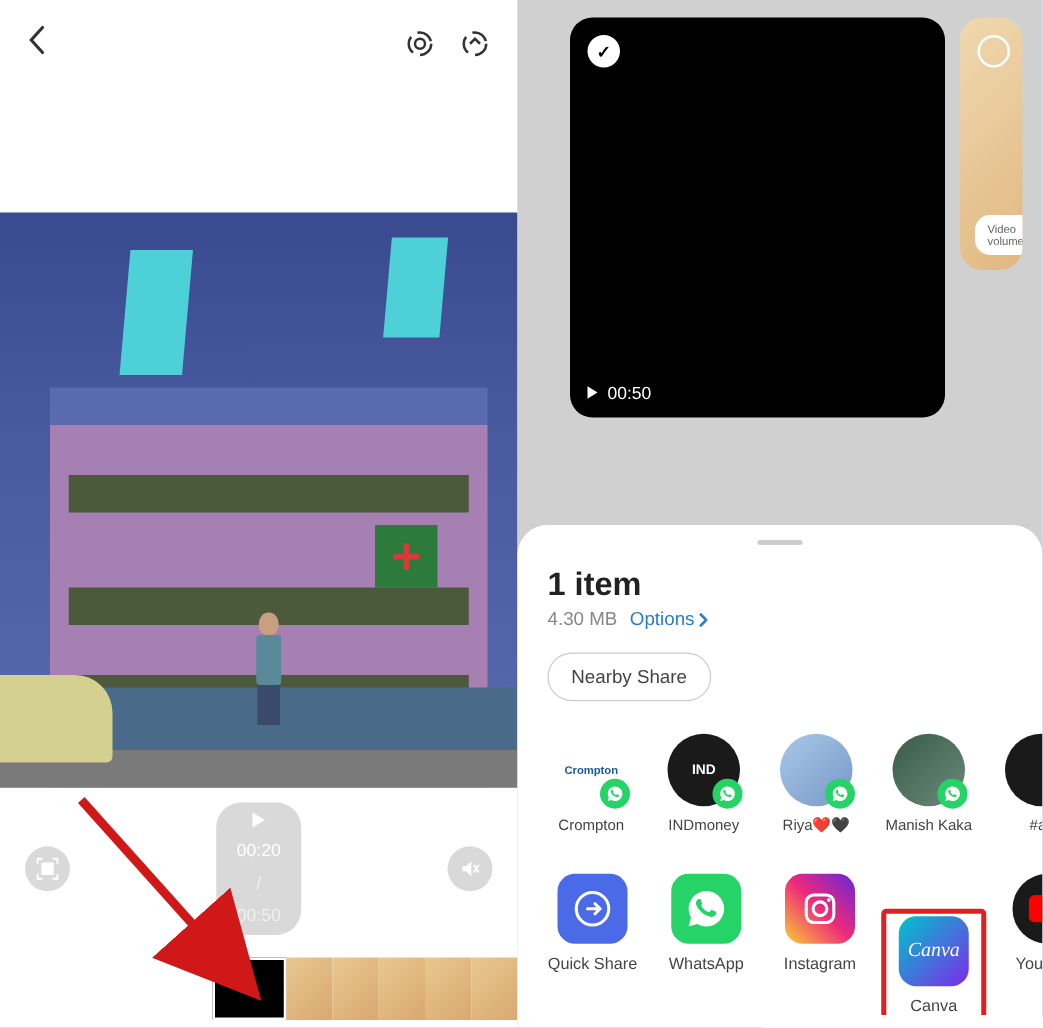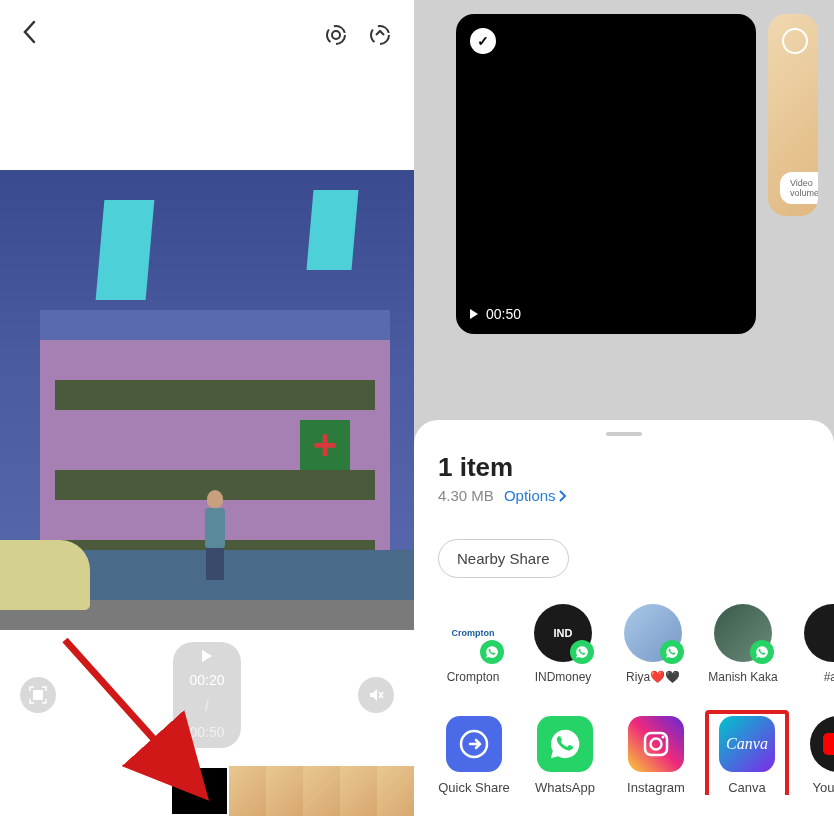--- a/index.html
+++ b/index.html
@@ -58,41 +58,41 @@
     .empty-circle { position: absolute; top: 14px; left: 14px; width: 26px; height: 26px; border-radius: 50%; border: 2px solid #fff; }
     .side-label { position: absolute; bottom: 12px; left: 12px; background: #fff; border-radius: 12px; padding: 6px 10px; font-size: 9px; color: #666; }
     
     .share-sheet { position: absolute; bottom: 0; left: 0; right: 0; top: 420px; background: #fff; border-radius: 24px 24px 0 0; padding: 12px 0 0; }
     .drag-handle { width: 36px; height: 4px; background: #ccc; border-radius: 2px; margin: 0 auto 16px; }
     .sheet-header { padding: 0 24px 14px; }
     .item-count { font-size: 26px; font-weight: 600; color: #222; }
     .meta-row { display: flex; align-items: flex-end; gap: 10px; margin-top: 4px; }
     .file-size { color: #888; font-size: 15px; }
     .options-link { color: #2a7ad4; font-size: 15px; display: flex; align-items: center; gap: 2px; }
-    .nearby-pill { margin: 21px 24px 0; display: inline-block; border: 1px solid #ccc; border-radius: 22px; padding: 10px 18px; font-size: 15px; color: #444; }
+    .nearby-pill { margin: 4px 24px 0; display: inline-block; border: 1px solid #ccc; border-radius: 22px; padding: 10px 18px; font-size: 15px; color: #444; }
     
     .contact-row { display: flex; gap: 20px; padding: 26px 14px 8px 24px; overflow: hidden; }
     .contact { display: flex; flex-direction: column; align-items: center; width: 70px; flex-shrink: 0; position: relative; }
     .contact-img { width: 58px; height: 58px; border-radius: 50%; background: #1a1a1a; position: relative; display: flex; align-items: center; justify-content: center; color: #fff; font-size: 11px; font-weight: 600; }
     .contact-img.photo1 { background: linear-gradient(135deg, #a8c8e8 0%, #7898c8 100%); }
     .contact-img.photo2 { background: linear-gradient(135deg, #3a5a4a 0%, #6a8a7a 100%); }
     .wa-badge { position: absolute; bottom: -2px; right: -2px; width: 24px; height: 24px; border-radius: 50%; background: #25d366; display: flex; align-items: center; justify-content: center; }
     .wa-badge svg { width: 14px; height: 14px; }
     .contact-label { font-size: 12px; color: #444; margin-top: 8px; text-align: center; white-space: nowrap; }
     
     .app-row { display: flex; gap: 19px; padding: 24px 14px 0 24px; overflow: hidden; }
     .app { display: flex; flex-direction: column; align-items: center; width: 72px; flex-shrink: 0; }
     .app-icon { width: 56px; height: 56px; border-radius: 14px; display: flex; align-items: center; justify-content: center; }
     .app-icon.quickshare { background: #4a6ae8; }
     .app-icon.whatsapp { background: #25d366; }
     .app-icon.instagram { background: linear-gradient(45deg, #f9ce34 0%, #ee2a7b 50%, #6228d7 100%); }
     .app-icon.canva { background: linear-gradient(135deg, #00c4cc 0%, #7d2ae8 100%); color: #fff; font-size: 16px; font-style: italic; font-family: Georgia, serif; }
     .app-icon.youtube { background: #1a1a1a; border-radius: 50%; }
     .app-label { font-size: 13px; color: #444; margin-top: 8px; text-align: center; white-space: nowrap; }
-    .app.highlighted { position: relative; }
+    .app.highlighted { position: relative; margin-top: 34px; }
     .highlight-box { position: absolute; top: -6px; left: -6px; right: -6px; bottom: -4px; border: 4px solid #e02020; border-radius: 4px; }
   </style>
 </head>
 <body>
 
 <div class="left-panel">
   <div class="top-bar">
     <div class="back-chevron">
       <svg width="20" height="28" viewBox="0 0 20 28">
           <path d="M14 4 L5 14 L14 24" stroke="#333" stroke-width="2.5" fill="none" stroke-linecap="round"></path>

